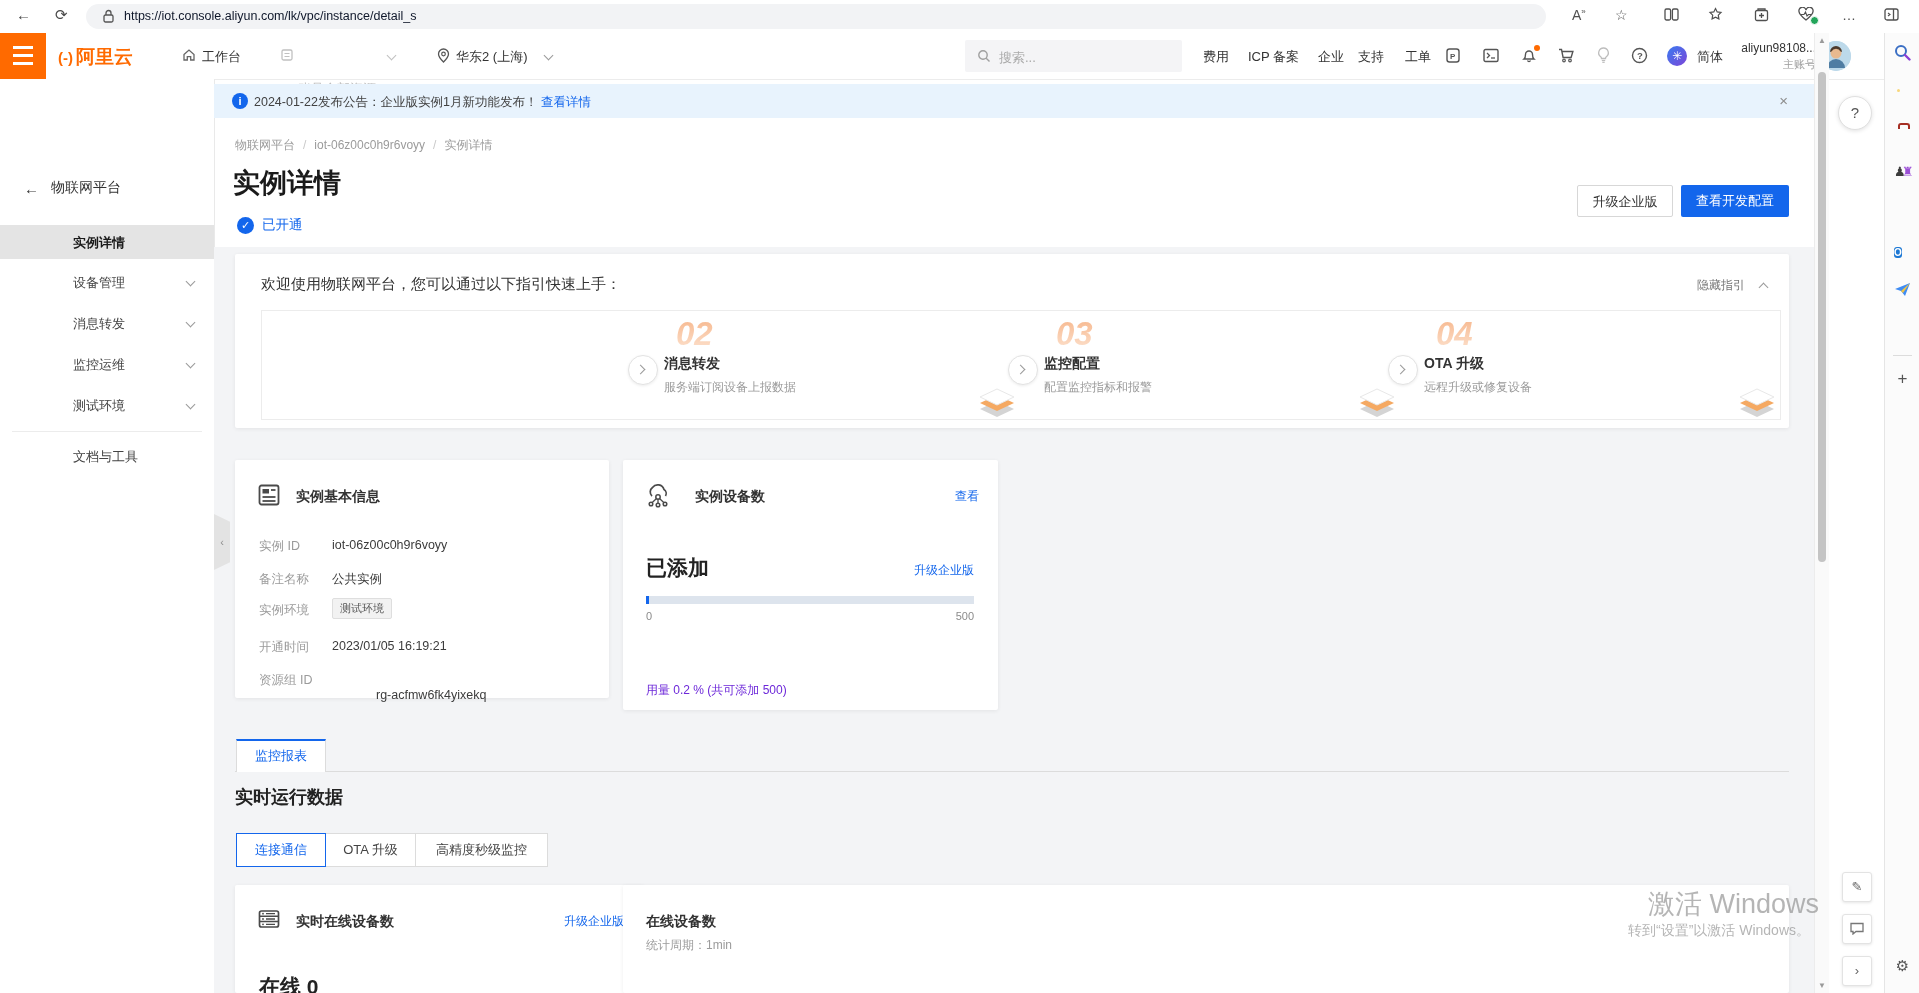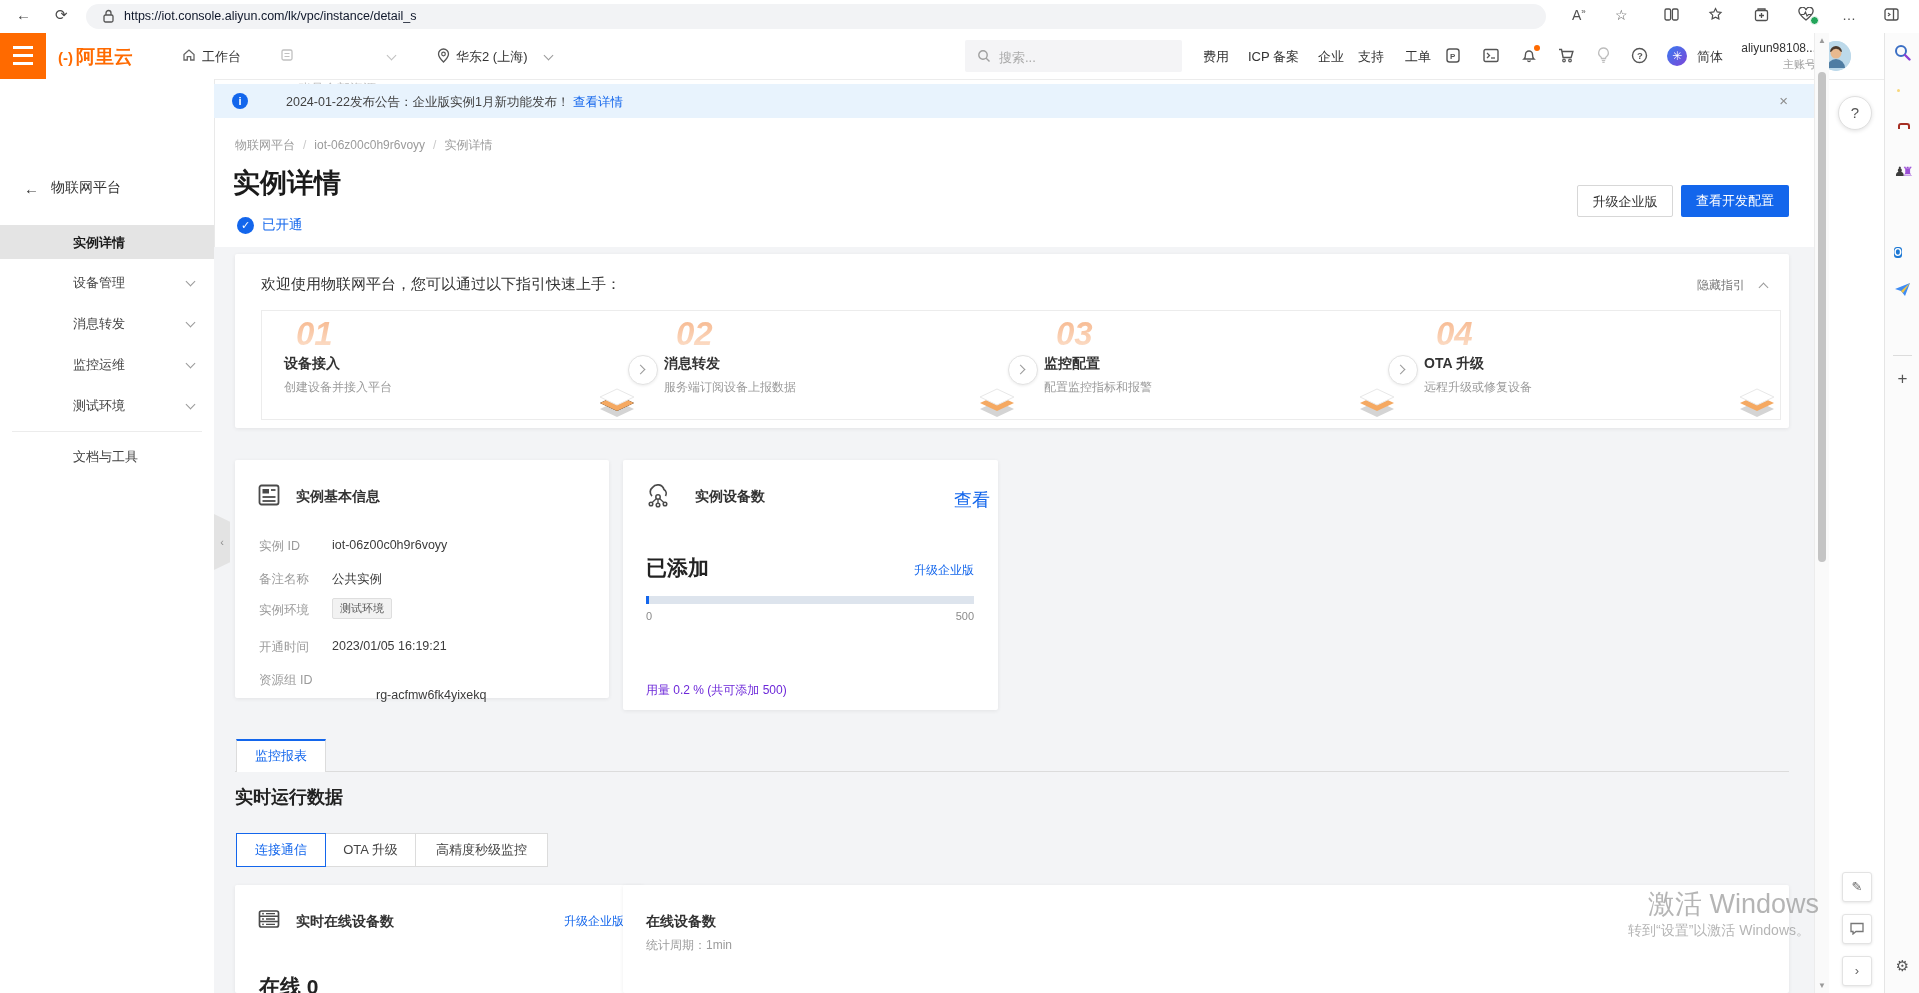--- a/index.html
+++ b/index.html
@@ -37,21 +37,21 @@
   .sb-head{position:absolute;left:24px;top:100px;font-size:14px;color:#333;display:flex;align-items:center;gap:12px;cursor:pointer;}
   .sb-item{position:absolute;left:0;width:214px;height:34px;font-size:13px;color:#444;cursor:pointer;}
   .sb-item span.t{position:absolute;left:73px;top:9px;}
   .sb-item .chev{position:absolute;right:20px;top:13px;}
   .sb-sel{background:#e4e4e4;color:#1a1a1a;font-weight:bold;}
   .sb-div{position:absolute;left:12px;top:352px;width:190px;height:1px;background:#ececec;}
 
   
   .graybody{left:214px;top:247px;width:1600px;height:746px;background:#f3f4f6;}
   .banner{left:214px;top:84px;width:1600px;height:34px;background:#e8f3fd;}
-  .banner .txt{position:absolute;left:40px;top:10px;font-size:12.5px;color:#424242;margin-left:32px;}
+  .banner .txt{position:absolute;left:40px;top:10px;font-size:12.5px;color:#424242;}
   .banner a{color:#1366ec;text-decoration:none;cursor:pointer;}
   .iinfo{position:absolute;left:18px;top:9px;width:16px;height:16px;border-radius:50%;background:#1366ec;color:#fff;
          font-size:11px;font-weight:bold;text-align:center;line-height:16px;font-style:normal;}
   .bclose{position:absolute;right:26px;top:8px;font-size:15px;color:#8e8e8e;cursor:pointer;}
 
   .crumb{left:235px;top:137px;font-size:12px;color:#9b9b9b;}
   .crumb .sep{margin:0 8px;color:#c9c9c9;}
   .crumb .leaf{color:#9b9b9b;}
   .pgtitle{left:233px;top:165px;font-size:27px;font-weight:bold;color:#1a1a1a;}
   .status{left:237px;top:216px;display:flex;align-items:center;gap:8px;}
@@ -344,31 +344,20 @@
   <div class="ab btn btn-ghost">升级企业版</div>
   <div class="ab btn btn-prime">查看开发配置</div>
 
   <div class="card welcome">
     <div class="h">欢迎使用物联网平台，您可以通过以下指引快速上手：</div>
     <div class="hideguide">
       <span>隐藏指引</span>
       <span class="chev"></span>
     </div>
     <div class="strip">
-      <div class="gcol bd" style="left:0;">
-        <span class="gnum">01</span>
-        <span class="gtitle">设备接入</span>
-        <span class="gdesc">创建设备并接入平台</span>
-        <svg class="cube" style="left:336px;" viewBox="0 0 38 34">
-            <polygon points="19,14 36,22 19,30 2,22" fill="#d4d4d4"></polygon>
-            <polygon points="19,8 36,16 19,24 2,16" fill="#f5a site"></polygon>
-            <polygon points="19,8 36,16 19,24 2,16" fill="#f5a962"></polygon>
-            <polygon points="19,2 36,10 19,18 2,10" fill="#fff" stroke="#e8e8e8"></polygon>
-          </svg>
-      </div>
       <div class="gcol bd" style="left:380px;">
         <span class="gnum">02</span>
         <span class="gtitle">消息转发</span>
         <span class="gdesc">服务端订阅设备上报数据</span>
         <svg class="cube" style="left:336px;" viewBox="0 0 38 34">
             <polygon points="19,14 36,22 19,30 2,22" fill="#d4d4d4"></polygon>
             <polygon points="19,8 36,16 19,24 2,16" fill="#f5a962"></polygon>
             <polygon points="19,2 36,10 19,18 2,10" fill="#fff" stroke="#e8e8e8"></polygon>
           </svg>
       </div>
@@ -432,21 +421,21 @@
       <svg width="28" height="26" viewBox="0 0 28 26">
           <path d="M8 14 a5.5 5.5 0 0 1 .5-8.5 a6.5 6.5 0 0 1 11.5 2 a4.8 4.8 0 0 1 1.5 6.5" fill="none" stroke="#4a4a4a" stroke-width="1.7"></path>
           <circle cx="14" cy="15" r="2.2" fill="none" stroke="#4a4a4a" stroke-width="1.5"></circle>
           <circle cx="7" cy="22" r="1.8" fill="none" stroke="#4a4a4a" stroke-width="1.5"></circle>
           <circle cx="14" cy="23" r="1.8" fill="none" stroke="#4a4a4a" stroke-width="1.5"></circle>
           <circle cx="21" cy="22" r="1.8" fill="none" stroke="#4a4a4a" stroke-width="1.5"></circle>
           <path d="M14 17.2 V21 M12.5 16.5 L8 20.7 M15.5 16.5 L20 20.7" stroke="#4a4a4a" stroke-width="1.3"></path>
         </svg>
     </span>
     <span class="cardhead" style="left:72px;top:28px;">实例设备数</span>
-    <a class="bluelink" style="position:absolute;right:8px;top:28px;font-size:18px;">查看</a>
+    <a class="bluelink" style="position:absolute;right:19px;top:28px;font-size:12px;">查看</a>
     <span class="added">已添加</span>
     <a class="bluelink" style="position:absolute;right:24px;top:102px;font-size:12px;">升级企业版</a>
     <div class="track">
         <div class="fill"></div>
       </div>
     <span class="minmax" style="left:23px;">0</span>
     <span class="minmax" style="right:24px;">500</span>
     <span class="usage">用量 0.2 % (共可添加 500)</span>
   </div>
 

